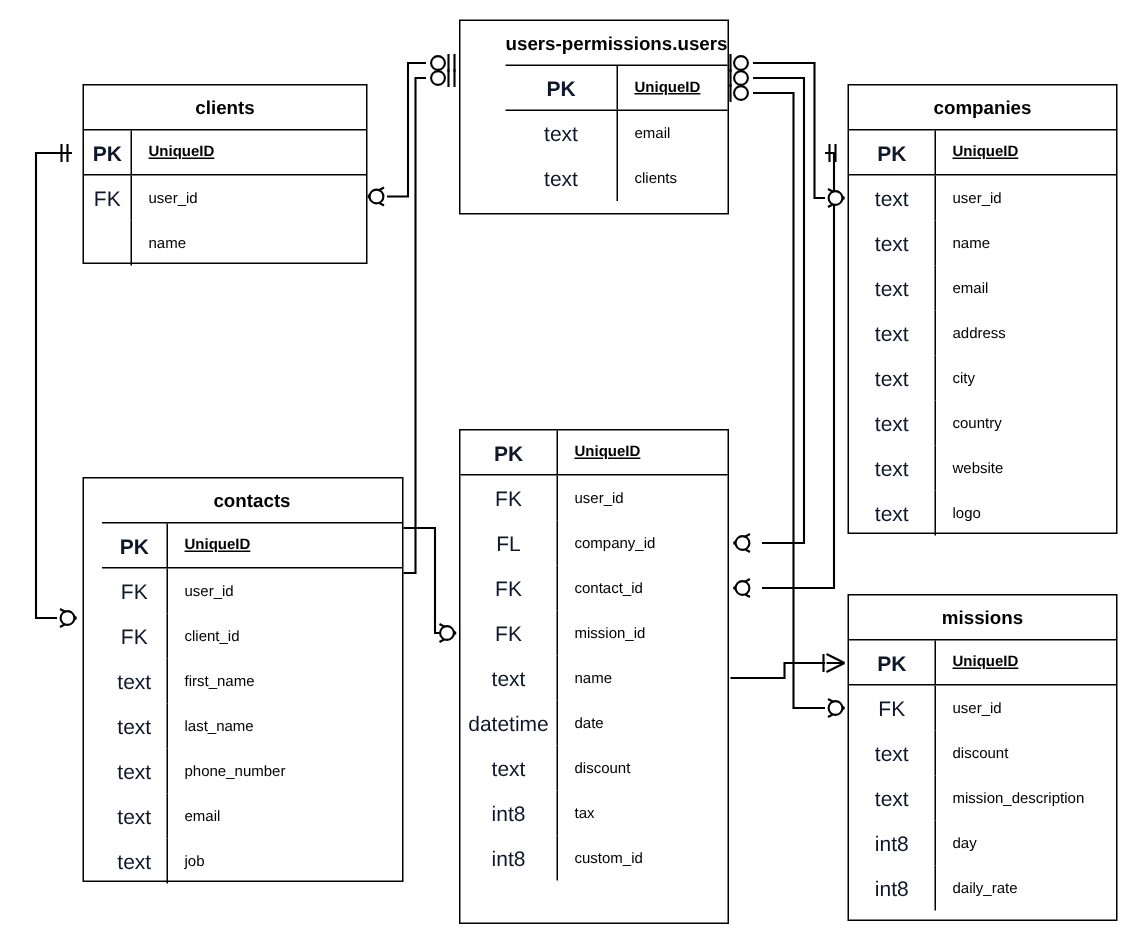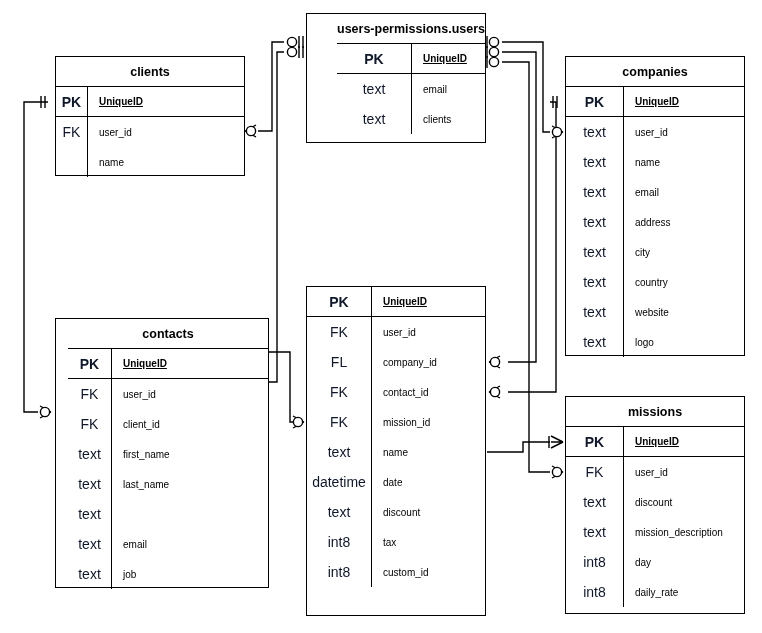--- a/index.html
+++ b/index.html
@@ -254,20 +254,21 @@
       <div class="attr-row">
         <div class="cell-type">text</div>
         <div class="cell-name">first_name</div>
       </div>
       <div class="attr-row">
         <div class="cell-type">text</div>
         <div class="cell-name">last_name</div>
       </div>
       <div class="attr-row">
         <div class="cell-type">text</div>
+        <div class="cell-name">phone_number</div>
       </div>
       <div class="attr-row">
         <div class="cell-type">text</div>
         <div class="cell-name">email</div>
       </div>
       <div class="attr-row">
         <div class="cell-type">text</div>
         <div class="cell-name">job</div>
       </div>
     </div>

